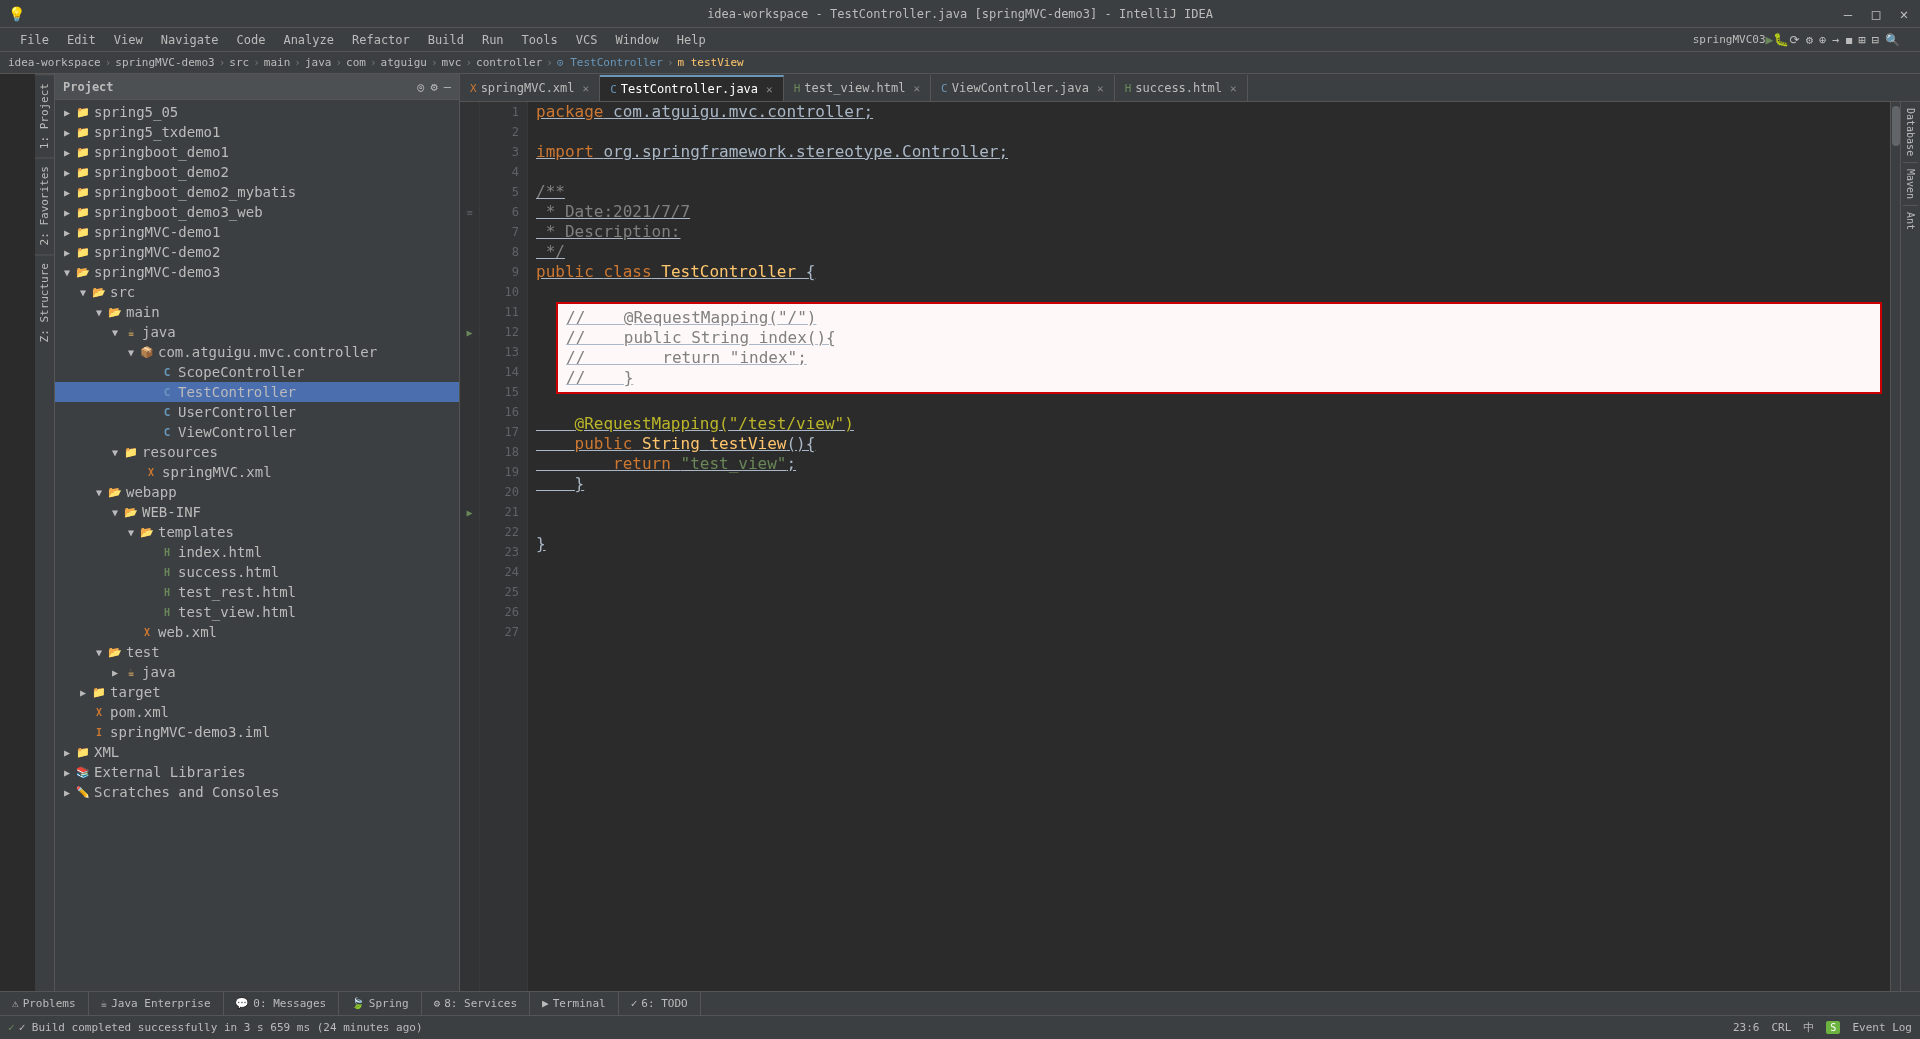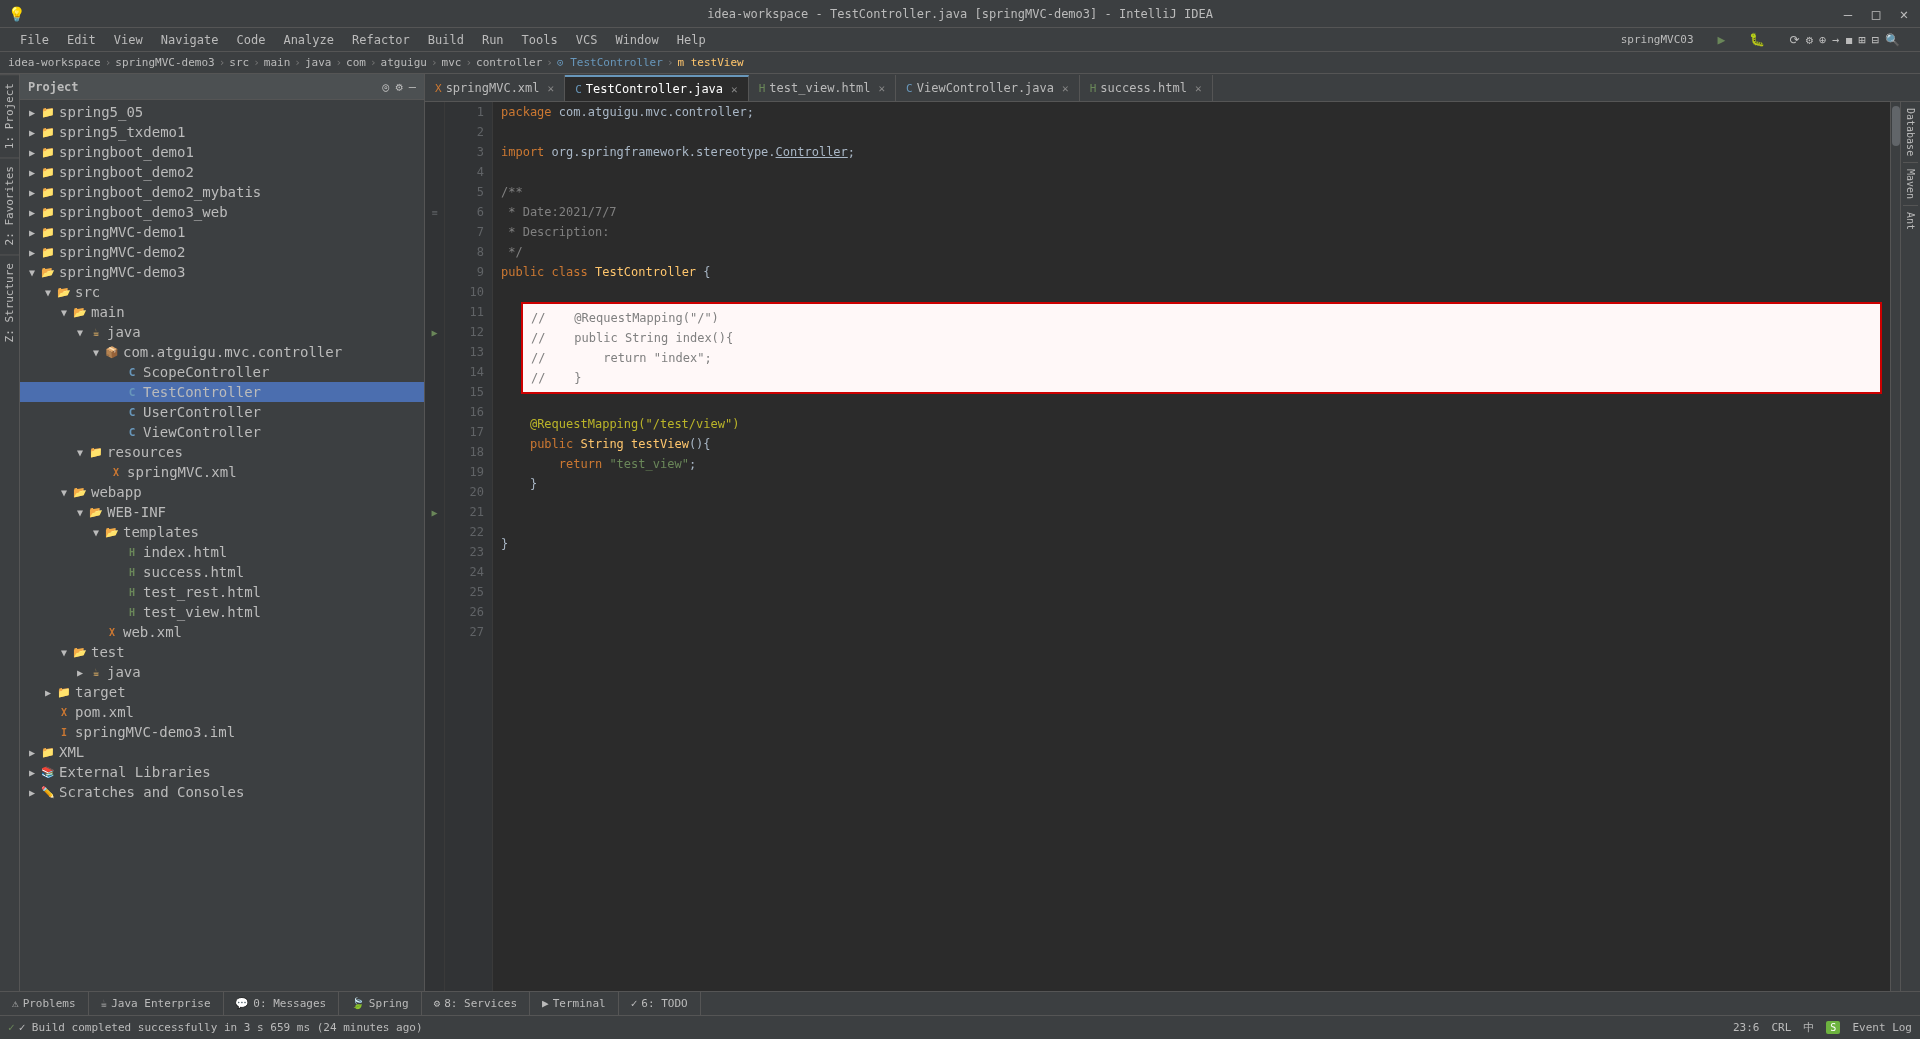--- a/index.html
+++ b/index.html
@@ -15,21 +15,21 @@
     .menu-item { color: #bbbbbb; font-size: 12px; padding: 2px 8px; cursor: pointer; }
 
     
     #breadcrumb { height: 22px; background: #3c3f41; display: flex; align-items: center; padding: 0 8px; border-bottom: 1px solid #555; font-size: 11px; color: #bbbbbb; gap: 4px; }
     .bc-sep { color: #777; }
     .bc-item { color: #bbbbbb; cursor: pointer; }
     .bc-file { color: #6897bb; }
     .bc-method { color: #ffc66d; }
 
     
-    #main { display: flex; height: calc(1039px - 28px - 24px - 22px - 24px - 24px); }
+    #main { display: flex; height: calc(1039px - 28px - 24px - 22px - 24px - 24px); margin-left: 35px; }
 
     
     #project-panel { width: 405px; background: #3c3f41; border-right: 1px solid #555; display: flex; flex-direction: column; }
     #project-header { height: 26px; display: flex; align-items: center; justify-content: space-between; padding: 0 8px; background: #4c5052; border-bottom: 1px solid #555; }
     #project-header-title { font-size: 12px; color: #bbbbbb; font-weight: bold; }
     #project-header-icons { display: flex; gap: 6px; }
     .ph-icon { color: #bbbbbb; font-size: 12px; cursor: pointer; }
     #project-tree { overflow-y: auto; flex: 1; padding: 2px 0; }
     .tree-item { display: flex; align-items: center; padding: 1px 0; cursor: pointer; white-space: nowrap; height: 20px; }
     .tree-item.selected { background: #4b6eaf; }
@@ -44,21 +44,21 @@
     
     #editor-area { flex: 1; display: flex; flex-direction: column; background: #2b2b2b; }
     #tabs { height: 28px; background: #3c3f41; display: flex; align-items: flex-end; border-bottom: 1px solid #555; }
     .tab { height: 26px; display: flex; align-items: center; padding: 0 10px; background: #3c3f41; border-right: 1px solid #555; cursor: pointer; font-size: 12px; color: #bbbbbb; gap: 4px; white-space: nowrap; }
     .tab.active { background: #2b2b2b; color: #ffffff; border-top: 2px solid #6897bb; }
     .tab-close { color: #888; font-size: 11px; margin-left: 4px; cursor: pointer; }
 
     
     #code-editor { flex: 1; display: flex; overflow: hidden; position: relative; }
     #line-numbers { width: 48px; background: #313335; text-align: right; padding: 0 8px; color: #606366; font-size: 12px; line-height: 20px; user-select: none; border-right: 1px solid #3a3a3a; overflow: hidden; }
-    #code-content { flex: 1; padding: 0 8px; overflow-y: auto; overflow-x: auto; line-height: 20px; font-size: 12px; position: relative; }
+    #code-content { flex: 1; padding: 0 8px; overflow-y: auto; overflow-x: auto; line-height: 20px; font-size: 16px; position: relative; text-decoration: underline; }
     .code-line { white-space: pre; line-height: 20px; min-height: 20px; }
     .kw { color: #cc7832; }
     .str { color: #6a8759; }
     .ann { color: #bbb529; }
     .cm { color: #808080; }
     .cm-red { color: #cc0000; }
     .cls { color: #ffc66d; }
     .method { color: #ffc66d; }
     .pkg { color: #a9b7c6; }
 
@@ -107,21 +107,21 @@
   <span class="menu-item">Code</span>
   <span class="menu-item">Analyze</span>
   <span class="menu-item">Refactor</span>
   <span class="menu-item">Build</span>
   <span class="menu-item">Run</span>
   <span class="menu-item">Tools</span>
   <span class="menu-item">VCS</span>
   <span class="menu-item">Window</span>
   <span class="menu-item">Help</span>
   <div style="flex:1;"></div>
-  <div style="display:flex;align-items:center;gap:24px;margin-right:8px;">
+  <div style="display:flex;align-items:center;gap:0;margin-right:8px;">
     <span style="font-size:11px;color:#bbbbbb;">springMVC03</span>
     <span style="color:#6a8759;font-size:13px;cursor:pointer;">▶</span>
     <span style="color:#6897bb;font-size:13px;cursor:pointer;">🐛</span>
     <span style="display:flex;gap:6px;color:#bbbbbb;font-size:12px;">
       <span style="cursor:pointer;">⟳</span>
       <span style="cursor:pointer;">⚙</span>
       <span style="cursor:pointer;">⊕</span>
       <span style="cursor:pointer;">→</span>
       <span style="cursor:pointer;">◼</span>
       <span style="cursor:pointer;">⊞</span>

